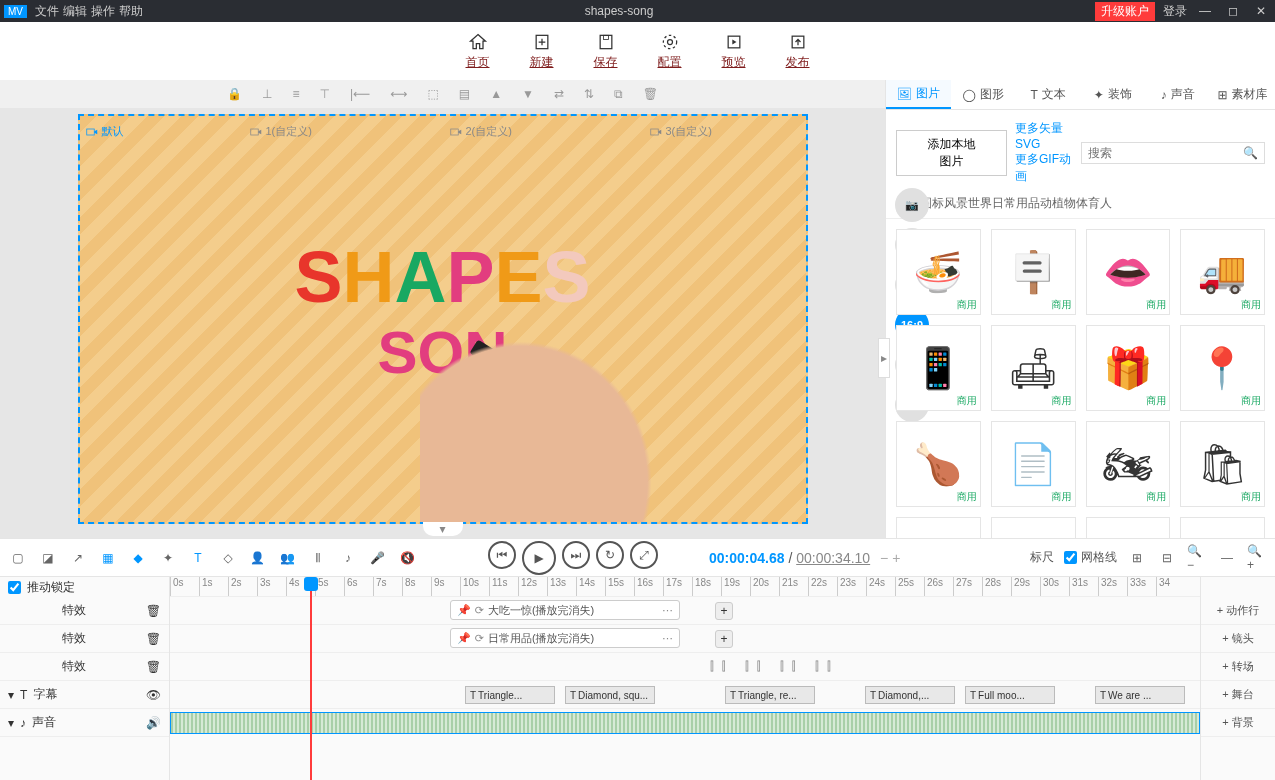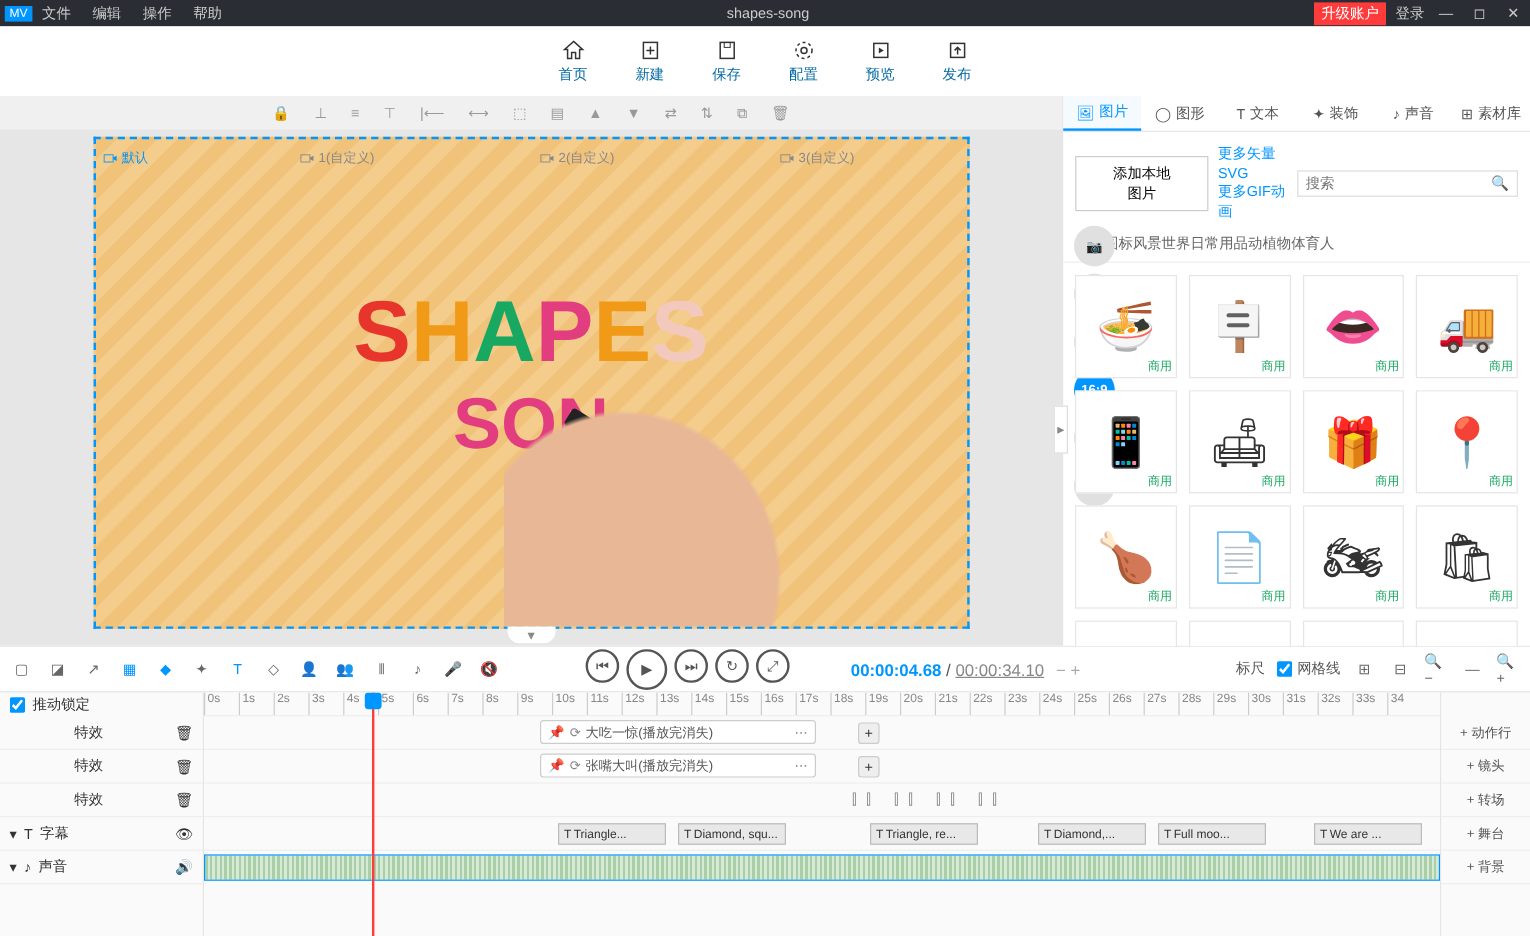--- a/index.html
+++ b/index.html
@@ -1,26 +1,26 @@
 <!DOCTYPE html>
 <html><head>
 <meta charset="utf-8">
 <style>
 * { box-sizing: border-box; margin: 0; padding: 0; font-family: "Microsoft YaHei", Arial, sans-serif; }
 body { width: 1275px; height: 780px; background: #fff; overflow: hidden; font-size: 12px; color: #333; }
 .titlebar { height: 22px; background: #2a2d33; color: #ccc; display: flex; align-items: center; padding: 0 4px; }
 .titlebar .mv { background: #0096ff; color: #fff; padding: 1px 4px; font-size: 10px; margin-right: 8px; }
-.titlebar .menu { display: flex; gap: 18px; }
+.titlebar .menu { display: flex; gap: 4px; }
 .titlebar .menu span { cursor: pointer; }
 .titlebar .title { flex: 1; text-align: center; }
 .titlebar .right { display: flex; gap: 8px; align-items: center; }
 .titlebar .upgrade { background: #ff3b3b; color: #fff; padding: 1px 6px; }
 .titlebar .winbtn { width: 20px; text-align: center; cursor: pointer; }
 .toolbar-main { height: 58px; background: #fff; display: flex; justify-content: center; gap: 40px; align-items: center; }
-.toolbar-main .tb { display: flex; flex-direction: column; align-items: center; gap: 2px; cursor: pointer; color: #0369a1; }
+.toolbar-main .tb { display: flex; flex-direction: column; align-items: center; gap: 2px; cursor: pointer; color: #7f1d1d; text-decoration: underline; }
 .toolbar-main .tb svg { width: 20px; height: 20px; }
 .main { display: flex; height: 458px; }
 .canvas-area { flex: 1; background: #e6e6e6; position: relative; display:flex; flex-direction:column;}
 .canvas-tools { height: 28px; background: #f0f0f0; display: flex; justify-content: center; align-items: center; gap: 20px; }
 .canvas-tools span { color: #999; cursor: pointer; }
 .canvas-wrap { flex:1; position:relative; display:flex; justify-content:center; align-items:flex-start; padding-top:6px;}
 .canvas { width: 730px; height: 410px; background: #f4cd8c; position: relative; border: 2px dashed #0096ff; background-image: repeating-linear-gradient(135deg,#f0c27a 0 12px,#f4cd8c 12px 24px);}
 .canvas .scene-tab { position:absolute; top:8px; font-size:11px; color:#888; display:flex; align-items:center; gap:4px;}
 .canvas .scene-tab.active{ color:#0096ff;}
 .canvas .scene-tab svg{width:12px;height:10px;}
@@ -445,21 +445,21 @@
           <span class="loop">⟳</span>
           <span>大吃一惊(播放完消失)</span>
           <span class="more">⋯</span>
         </div>
       <div class="addbtn" style="left:545px">+</div>
     </div>
     <div class="tl-row">
       <div class="clip" style="left:280px;width:230px">
           <span>📌</span>
           <span class="loop">⟳</span>
-          <span>张嘴大叫(播放完消失)</span>
+          <span>日常用品(播放完消失)</span>
           <span class="more">⋯</span>
         </div>
       <div class="addbtn" style="left:545px">+</div>
     </div>
     <div class="tl-row">
       <span style="position:absolute;left:540px;top:6px;color:#888;letter-spacing:8px">⫿⫿ ⫿⫿  ⫿⫿  ⫿⫿</span>
     </div>
     <div class="tl-row" id="subrow">
         <div class="subclip" style="left: 295px; width: 90px;"><span>T</span>Triangle...</div>
         <div class="subclip" style="left: 395px; width: 90px;"><span>T</span>Diamond, squ...</div>

